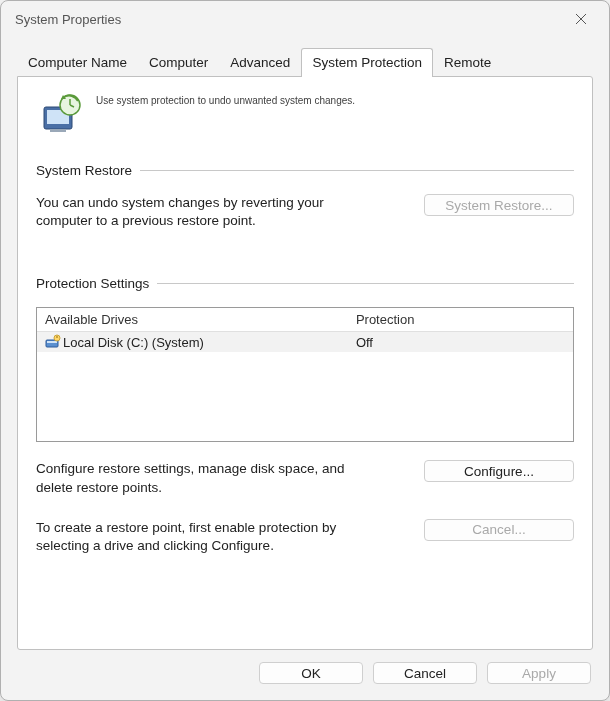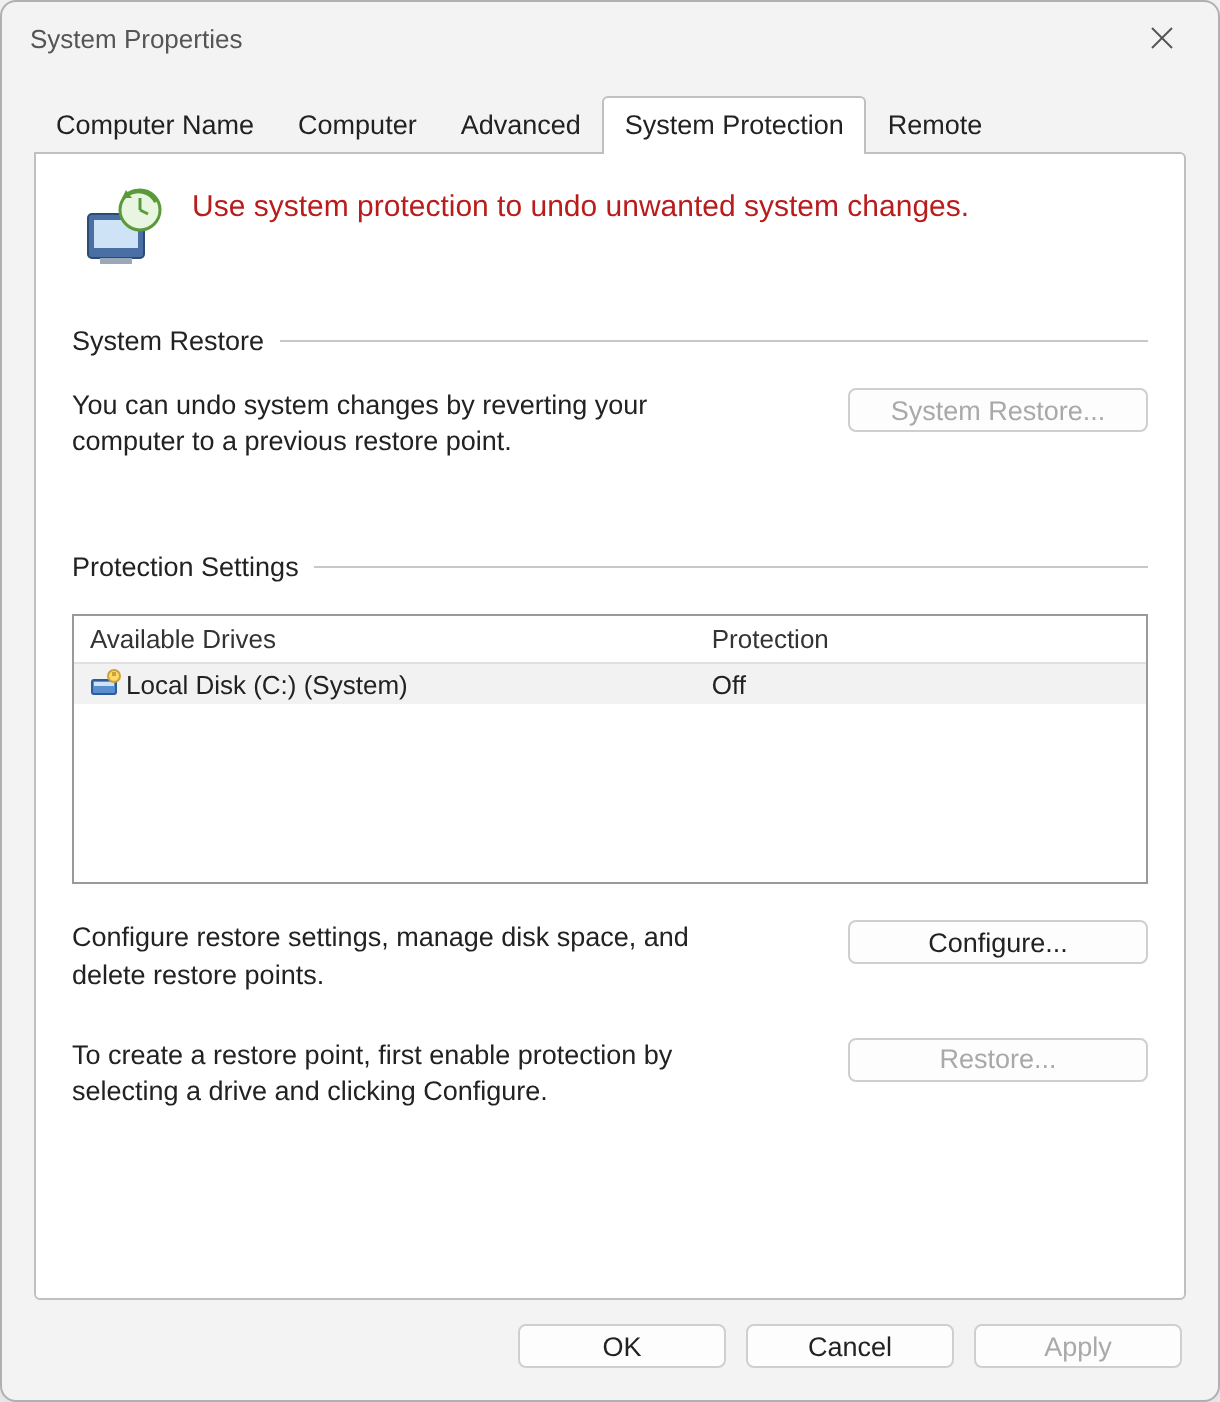--- a/index.html
+++ b/index.html
@@ -41,21 +41,21 @@
   background: #fff;
   border: 1px solid #c0c0c0;
   border-radius: 0 3px 3px 3px;
   flex: 1;
   padding: 10px 18px 18px 18px;
   display: flex; flex-direction: column;
 }
 
 .intro { display: flex; align-items: flex-start; gap: 12px; padding: 6px 4px 26px 4px; }
 .intro-icon { width: 44px; height: 44px; flex-shrink: 0; }
-.intro-text { font-size: 15px; color: #b91c1c; padding-top: 2px; }
+.intro-text { font-size: 10px; color: #404040; padding-top: 2px; }
 
 .group { margin-bottom: 14px; }
 .group-header { display: flex; align-items: center; gap: 8px; margin-bottom: 16px; }
 .group-label { font-size: 13.5px; color: #222; white-space: nowrap; text-align: right; }
 .group-line { flex: 1; height: 1px; background: #c8c8c8; }
 
 .row { display: flex; align-items: flex-start; gap: 8px; justify-content: space-between; margin-bottom: 12px; }
 .row-text { font-size: 13.5px; color: #222; max-width: 340px; line-height: 1.35; }
 .row-text.disabled-hint { color: #222; }
 
@@ -175,21 +175,21 @@
 
         <div class="row">
           <div class="row-text">Configure restore settings, manage disk space, and delete restore points.</div>
           <button class="btn">Configure...</button>
         </div>
 
         <div style="height:10px"></div>
 
         <div class="row">
           <div class="row-text disabled-hint">To create a restore point, first enable protection by selecting a drive and clicking Configure.</div>
-          <button class="btn" disabled="">Restore...</button>
+          <button class="btn" disabled="">Cancel...</button>
         </div>
       </div>
 
     </div>
   </div>
 
   <div class="footer">
     <button class="btn">OK</button>
     <button class="btn">Cancel</button>
     <button class="btn" disabled="">Apply</button>

